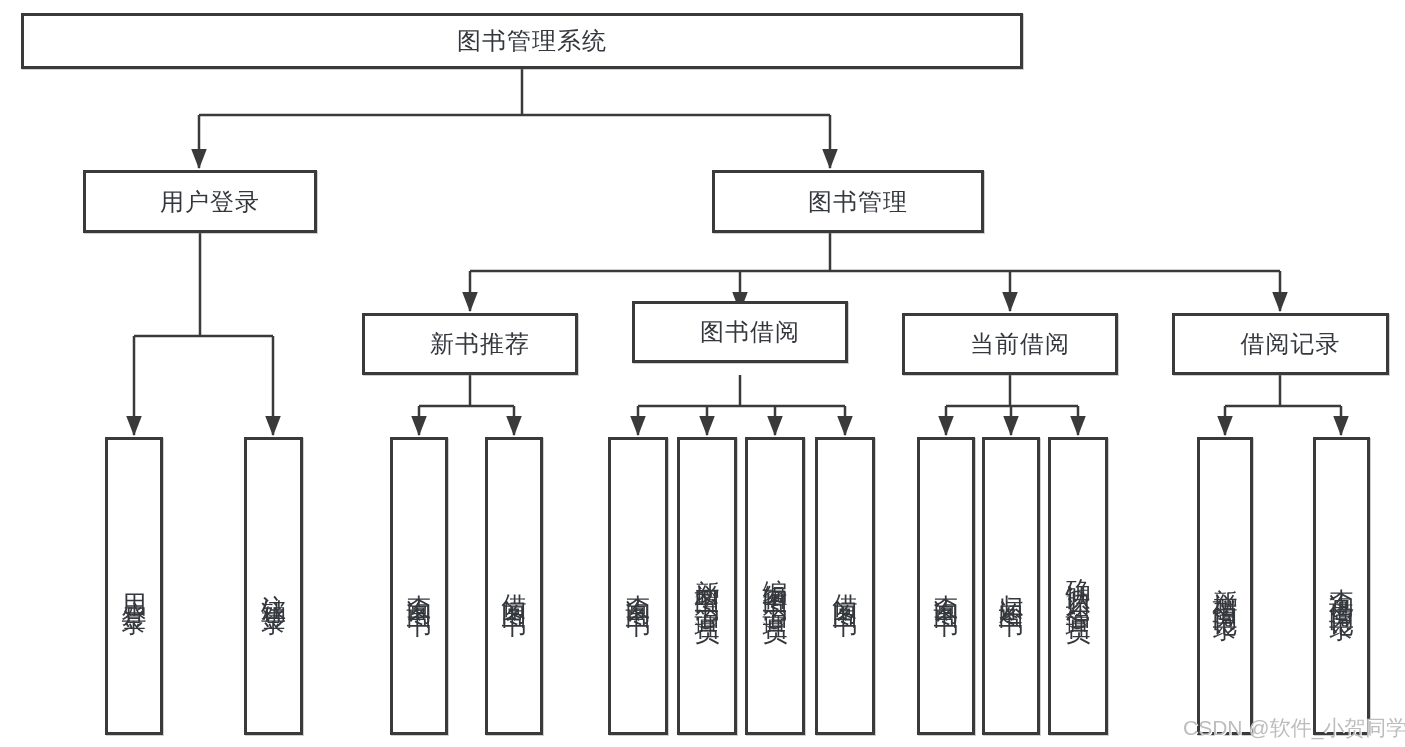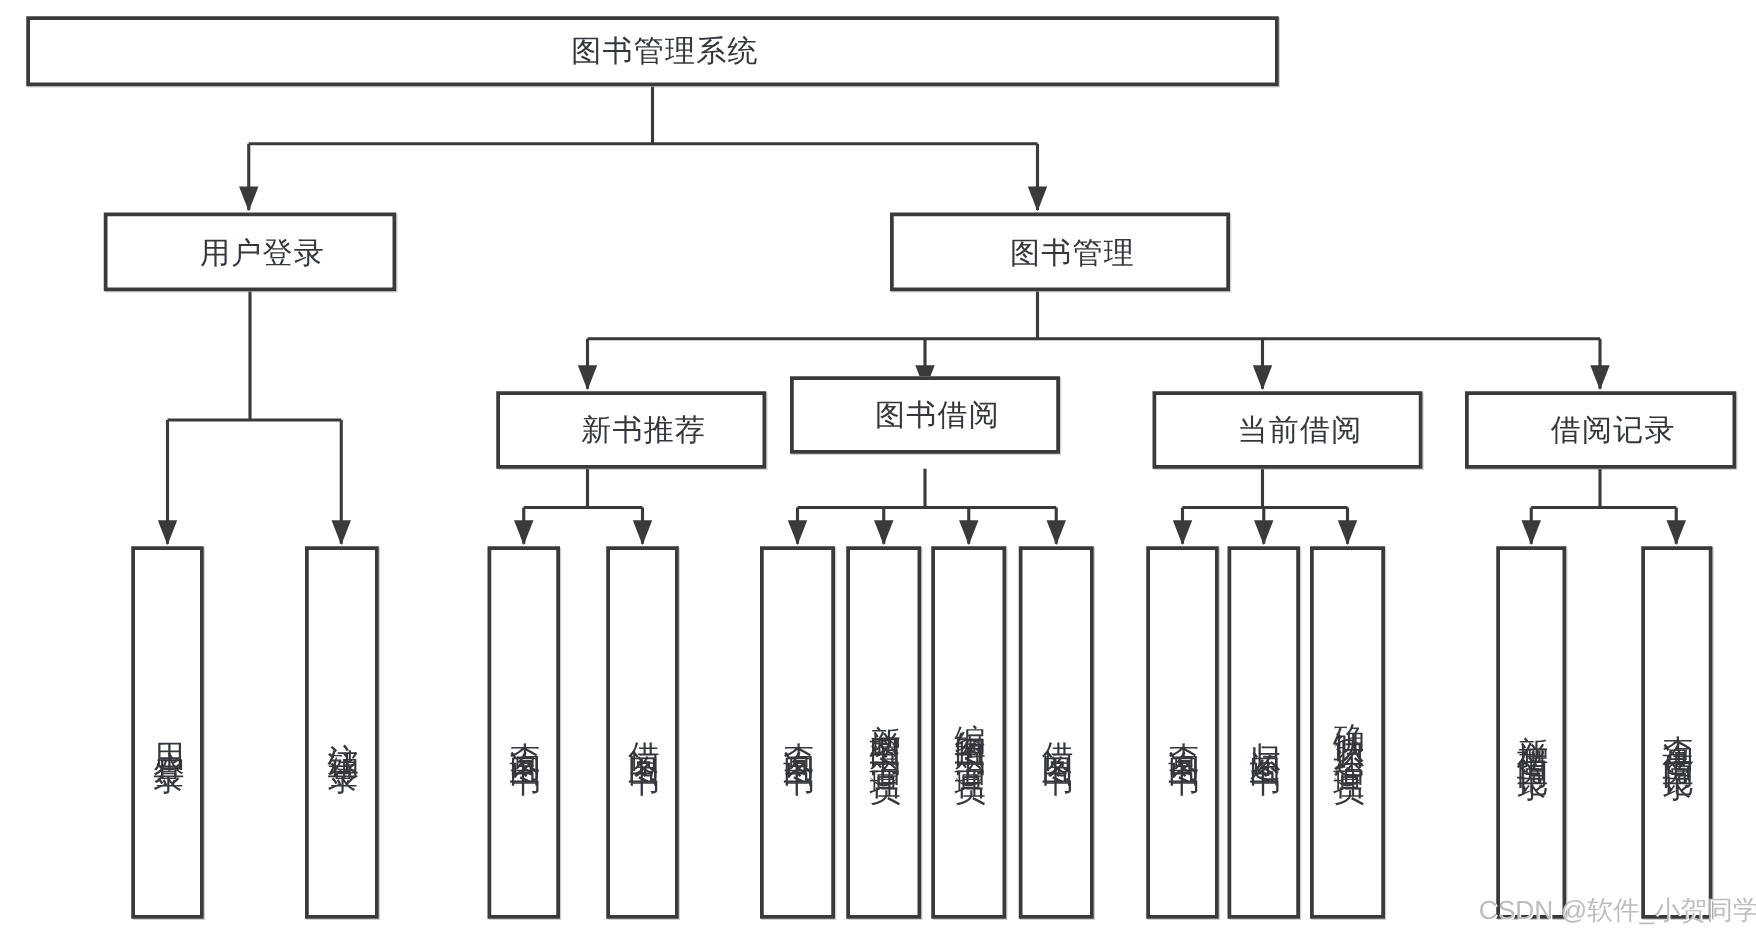--- a/index.html
+++ b/index.html
@@ -40,23 +40,23 @@
     text-orientation: mixed;
     font-size: 25px;
     letter-spacing: 6px;
     line-height: 1;
     white-space: nowrap;
   }
   
   #n-root            { left: 21px;   top: 13px;  width: 1002px; height: 56px; }
   #n-user-login      { left: 83px;   top: 170px; width: 234px;  height: 63px; }
   #n-book-mgmt       { left: 712px;  top: 170px; width: 272px;  height: 63px; }
-  #n-new-book-rec    { left: 362px;  top: 313px; width: 216px;  height: 62px; margin-left: 35px; }
+  #n-new-book-rec    { left: 362px;  top: 313px; width: 216px;  height: 62px; }
   #n-book-borrow     { left: 632px;  top: 301px; width: 216px;  height: 62px; }
-  #n-current-borrow  { left: 902px;  top: 313px; width: 216px;  height: 62px; margin-left: 20px; }
+  #n-current-borrow  { left: 902px;  top: 313px; width: 216px;  height: 62px; }
   #n-borrow-records  { left: 1172px; top: 313px; width: 217px;  height: 62px; }
   #n-leaf-user-login { left: 105px;  top: 437px; width: 58px;   height: 298px; }
   #n-leaf-logout     { left: 244px;  top: 437px; width: 59px;   height: 298px; }
   #n-rec-query       { left: 390px;  top: 437px; width: 58px;   height: 298px; }
   #n-rec-borrow      { left: 485px;  top: 437px; width: 58px;   height: 298px; }
   #n-bb-query        { left: 608px;  top: 437px; width: 60px;   height: 298px; }
   #n-bb-add          { left: 677px;  top: 437px; width: 60px;   height: 298px; }
   #n-bb-edit         { left: 745px;  top: 437px; width: 60px;   height: 298px; }
   #n-bb-borrow       { left: 815px;  top: 437px; width: 60px;   height: 298px; }
   #n-cb-query        { left: 917px;  top: 437px; width: 58px;   height: 298px; }

